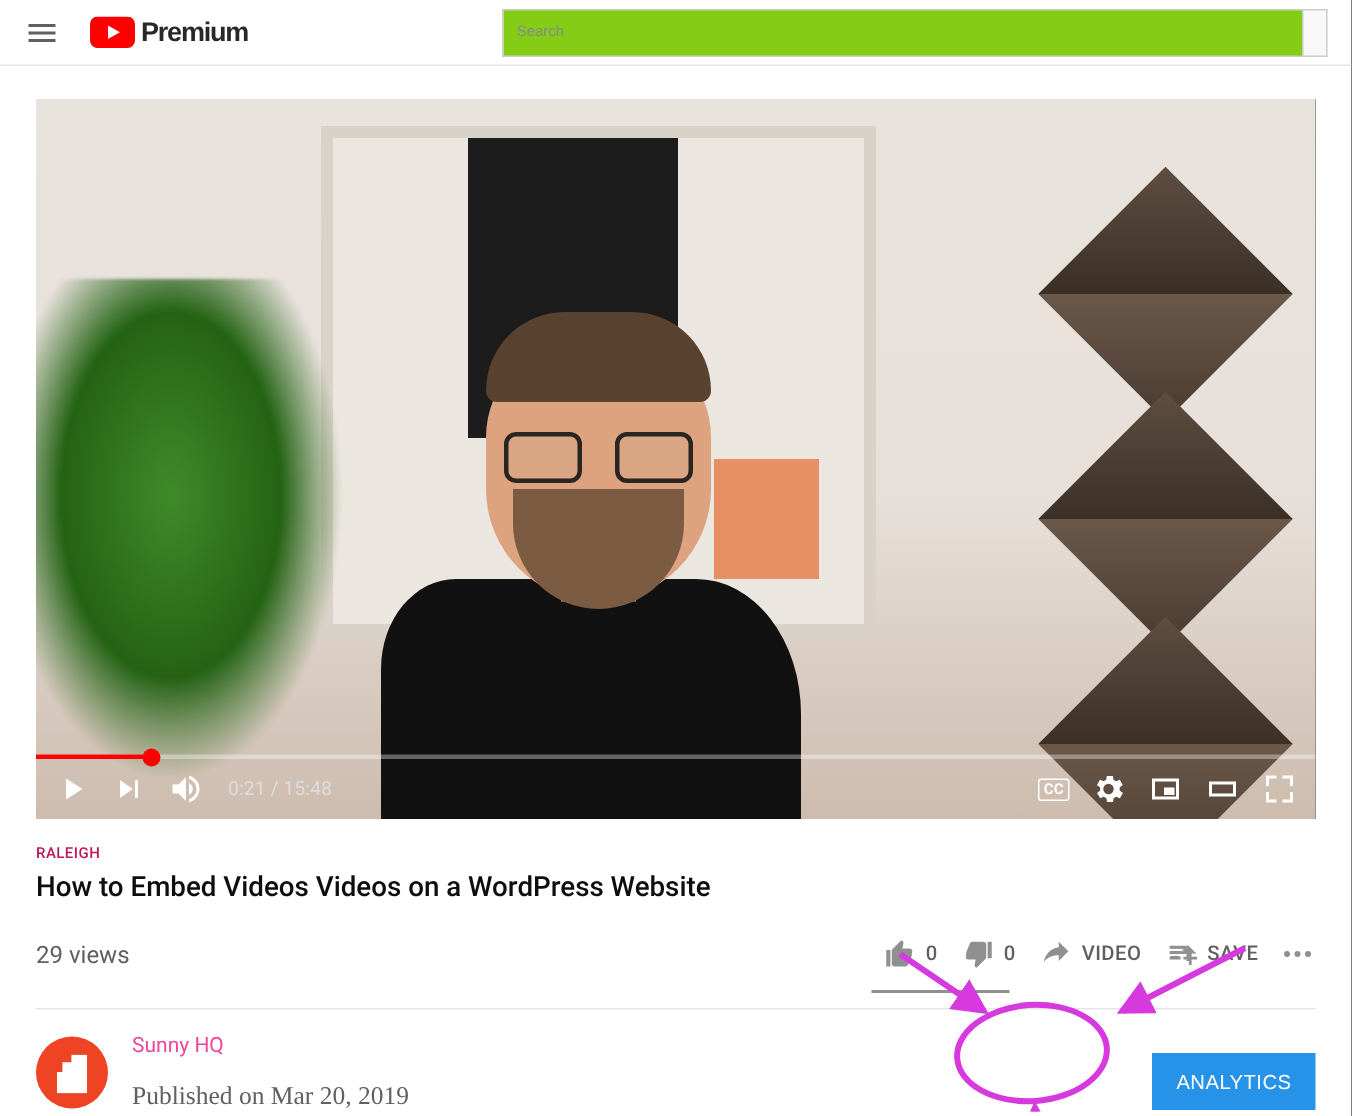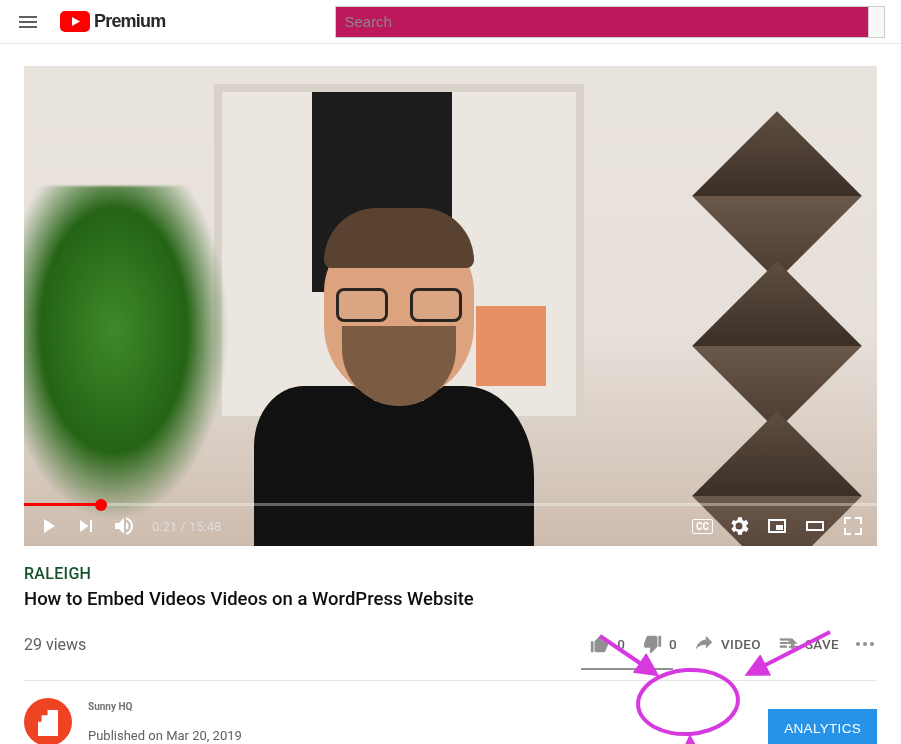--- a/index.html
+++ b/index.html
@@ -3,21 +3,21 @@
 <meta charset="utf-8">
 <style>
 * { box-sizing: border-box; margin: 0; padding: 0; }
 body { font-family: Roboto, Arial, sans-serif; background: #fff; color: #030303; width: 901px; }
 .header { display: flex; align-items: center; height: 44px; padding: 0 16px; border-bottom: 1px solid #e5e5e5; }
 .hamburger { width: 24px; height: 24px; cursor: pointer; margin-right: 20px; fill: #606060; }
 .logo-wrap { display: flex; align-items: center; cursor: pointer; margin-right: 170px; }
 .logo-play { width: 30px; height: 21px; margin-right: 4px; }
 .logo-text { font-family: 'Arial Black', sans-serif; font-weight: 900; font-size: 18px; letter-spacing: -0.8px; color: #282828; }
 .search-wrap { flex: 1; display: flex; }
-.search-input { flex: 1; height: 32px; border: 1px solid #ccc; padding: 0 8px; font-size: 15px; color: #111; background: #be185d; }
+.search-input { flex: 1; height: 32px; border: 1px solid #ccc; padding: 0 8px; font-size: 10px; color: #111; background: #84cc16; }
 .search-input::placeholder { color: #888; }
 .search-btn { width: 16px; height: 32px; border: 1px solid #ccc; border-left: none; background: #f8f8f8; cursor: pointer; }
 .main { padding: 0 24px; }
 .player { position: relative; margin-top: 22px; background: #000; height: 480px; overflow: hidden; }
 .video-frame { position: absolute; inset: 0; background: linear-gradient(180deg,#e9e3de 0%,#e7e0da 55%,#cdbcae 100%); }
 .wall-art { position: absolute; left: 190px; top: 18px; width: 370px; height: 340px; background: #ebe6e0; border: 8px solid #d9d2c8; }
 .wall-art::before { content: ""; position: absolute; left: 90px; top: 0; width: 140px; height: 200px; background: #1c1c1d; }
 .wall-art::after { content: ""; position: absolute; right: 30px; bottom: 30px; width: 70px; height: 80px; background: #e66b2e; opacity: .7; }
 .diamond { position: absolute; width: 120px; height: 120px; right: 40px; background: linear-gradient(135deg,#5e4e41 0%,#3b2f26 50%,#6a584a 50%,#4a3b2f 100%); transform: rotate(45deg); }
 .d1 { top: 70px; } .d2 { top: 220px; } .d3 { top: 370px; }
@@ -33,35 +33,35 @@
 .lens.l { left: 0; } .lens.r { right: 0; }
 .controls { position: absolute; left: 0; right: 0; bottom: 0; height: 40px; display: flex; align-items: center; padding: 0 12px; color: #fff; }
 .progress { position: absolute; left: 0; right: 0; bottom: 40px; height: 3px; background: rgba(255,255,255,.35); }
 .progress-fill { position: absolute; left: 0; top: 0; bottom: 0; width: 9%; background: #ff0000; }
 .progress-knob { position: absolute; left: 9%; top: -4px; width: 12px; height: 12px; border-radius: 50%; background: #ff0000; margin-left: -6px; }
 .cicon { width: 24px; height: 24px; margin-right: 14px; fill: #fff; cursor: pointer; flex-shrink: 0; }
 .time { font-size: 13px; color: #ddd; margin-left: 2px; }
 .spacer { flex: 1; }
 .cc-box { font-size: 10px; font-weight: 700; border: 1.5px solid #fff; padding: 1px 3px; border-radius: 2px; margin-right: 14px; cursor: pointer; }
 .meta { margin-top: 18px; }
-.category { font-size: 16px; font-weight: 500; color: #14532d; letter-spacing: .3px; cursor: pointer; }
+.category { font-size: 10px; font-weight: 500; color: #be185d; letter-spacing: .3px; cursor: pointer; }
 .title { font-size: 18.5px; font-weight: 500; color: #0e0e0e; margin-top: 5px; }
 .stats-row { display: flex; align-items: center; margin-top: 14px; }
 .views { font-size: 16px; color: #606060; }
 .actions { margin-left: auto; display: flex; align-items: center; position: relative; }
 .action { display: flex; align-items: center; color: #606060; font-size: 13.5px; font-weight: 500; letter-spacing: .3px; cursor: pointer; padding: 0 8px; height: 40px; }
 .aicon { width: 22px; height: 22px; fill: #909090; margin-right: 6px; }
 .more-dots { width: 24px; height: 24px; fill: #909090; cursor: pointer; margin-left: 6px; }
 .sentiment { position: absolute; left: 0; bottom: -6px; width: 92px; height: 2px; background: #909090; }
 hr.divider { border: none; border-top: 1px solid #e5e5e5; margin-top: 16px; }
 .channel-row { display: flex; align-items: center; margin-top: 16px; }
 .avatar { width: 48px; height: 48px; border-radius: 50%; background: #ef4423; position: relative; margin-right: 16px; cursor: pointer; overflow: hidden; }
 .avatar::before { content: ""; position: absolute; left: 14px; top: 12px; width: 20px; height: 26px; background: #fff; clip-path: polygon(0 100%,0 45%,18% 45%,18% 20%,48% 20%,48% 0,100% 0,100% 100%); }
-.chan-name { font-size: 10px; font-weight: 700; color: #737373; }
-.pub { font-size: 13px; color: #606060; margin-top: 16px; }
+.chan-name { font-size: 14px; font-weight: 400; color: #ec4899; }
+.pub { font-size: 17px; color: #606060; margin-top: 16px; font-family: Liberation Serif, serif; }
 .ch-actions { margin-left: auto; display: flex; gap: 8px; margin-top: 12px; }
 .btn-blue { background: #2793e8; color: #fff; border: none; font-size: 13.5px; font-weight: 500; letter-spacing: .3px; height: 38px; padding: 0 16px; cursor: pointer; }
 .annot { position: absolute; pointer-events: none; }
 .circle { border: 4px solid #d63adf; border-radius: 50%; width: 104px; height: 68px; left: 636px; top: 602px; transform: rotate(-4deg); }
 .arrow { stroke: #d63adf; stroke-width: 4; fill: none; }
 .arrowhead { fill: #d63adf; }
 svg.annot-svg { position: absolute; left: 0; top: 0; pointer-events: none; overflow: visible; }
 .content-wrap { position: relative; }
 </style>
 </head>

